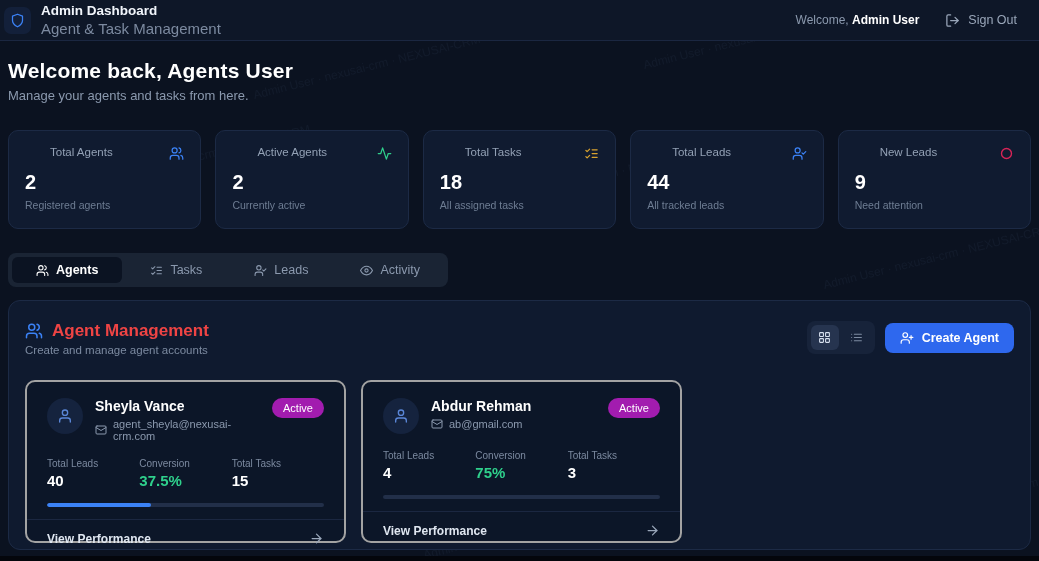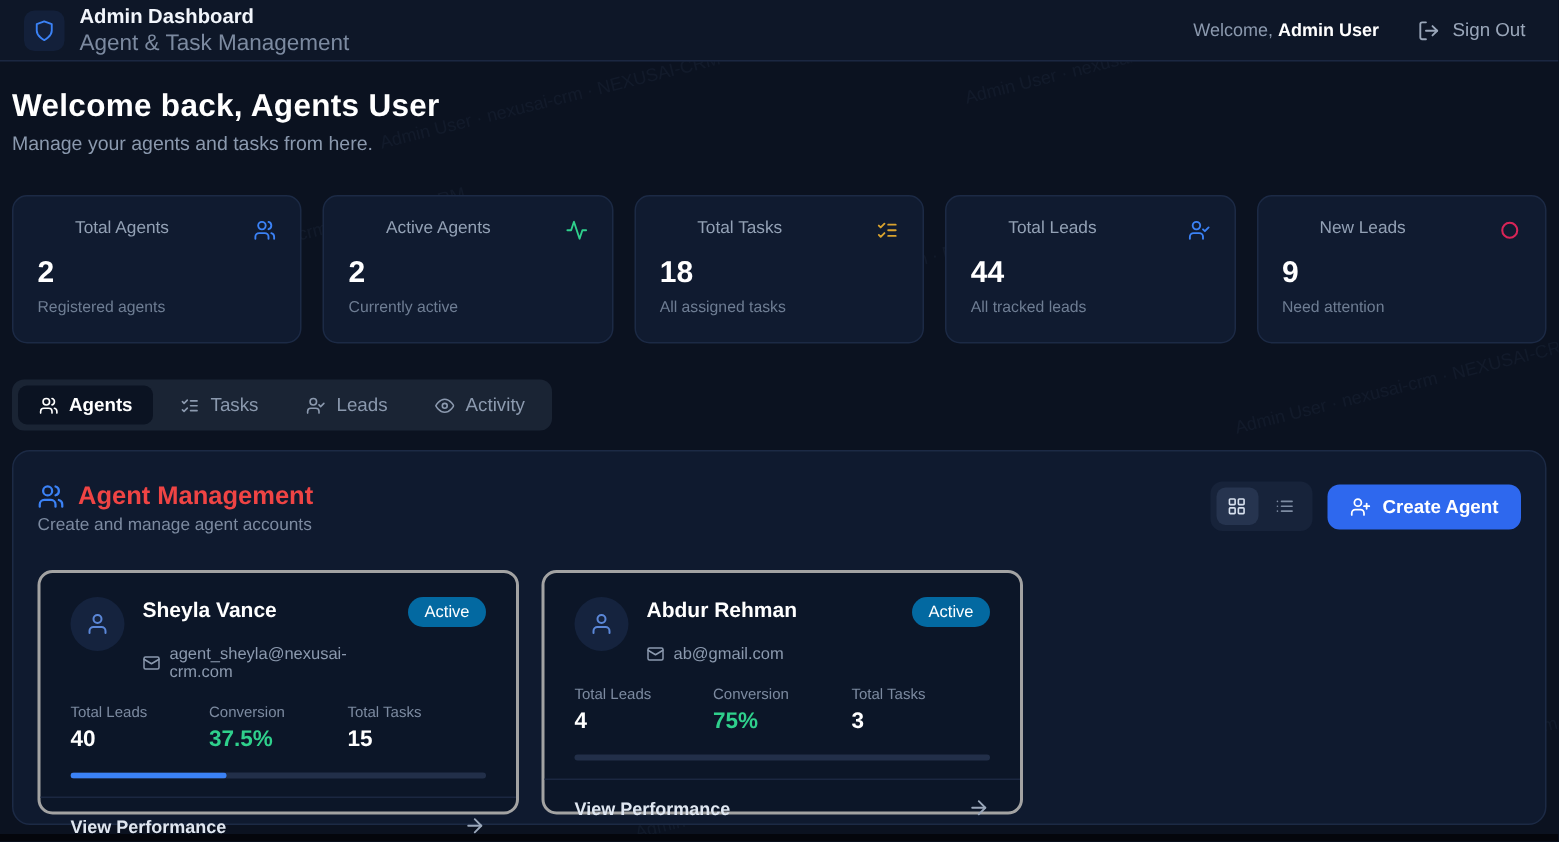--- a/index.html
+++ b/index.html
@@ -8,21 +8,21 @@
     font-family:"Liberation Sans","DejaVu Sans",sans-serif;
     background:#0b1220; color:#e6ecf5; position:relative;
   }
   
   .wm { position:absolute; font-size:12px; color:#8fb3e8; opacity:0.05;
         transform:rotate(-14deg); white-space:nowrap; pointer-events:none; }
   
   .header {
     height:41px; background:#0e1728; border-bottom:1px solid #1b2741;
     display:flex; align-items:center; justify-content:space-between;
-    padding:0 22px 0 16px; position:relative; z-index:2;
+    padding:0 22px 0 4px; position:relative; z-index:2;
   }
   .header-left { display:flex; align-items:center; gap:10px; }
   .logo-box { width:27px; height:27px; border-radius:7px; background:#13203a;
     display:flex; align-items:center; justify-content:center; color:#3b82f6; }
   .header-title { font-size:13.5px; font-weight:bold; color:#f1f5fb; line-height:1.25; }
   .header-subtitle { font-size:15px; color:#7c8aa0; }
   .header-right { display:flex; align-items:center; gap:26px; }
   .welcome-line { font-size:12px; color:#8b99ae; }
   .welcome-line b { color:#ffffff; }
   .signout { display:flex; align-items:center; gap:8px; color:#9aa7ba;
@@ -38,21 +38,21 @@
   .stat-top { display:flex; justify-content:space-between; align-items:flex-start; }
   .stat-label { font-size:11.5px; color:#93a1b5;margin-left:25px; }
   .stat-value { font-size:20px; font-weight:bold; color:#ffffff; margin-top:10px; }
   .stat-sub { font-size:10.5px; color:#6e7d93; margin-top:5px; }
   .c-blue { color:#3b82f6; } .c-green { color:#2fd08c; }
   .c-amber { color:#d9a32e; } .c-red { color:#d82457; }
   
   .tabs { display:inline-flex; gap:4px; background:#1a2434; border-radius:8px;
     padding:4px; margin-top:24px; }
   .tab { display:flex; align-items:center; gap:7px; font-size:12.5px; color:#8b99ae;
-    padding:6px 14px; border-radius:6px; cursor:pointer; background:none; border:none;
+    padding:6px 24px; border-radius:6px; cursor:pointer; background:none; border:none;
     font-family:inherit; }
   .tab.active { background:#0b1322; color:#ffffff; font-weight:bold; }
   
   .panel { background:#0f1a2f; border:1px solid #1c2a45; border-radius:12px;
     margin-top:13px; padding:20px 16px 18px 16px; height:250px; }
   .panel-head { display:flex; justify-content:space-between; align-items:flex-start; }
   .panel-title-row { display:flex; align-items:center; gap:9px; color:#3b82f6; }
   .panel-title { font-size:17px; font-weight:bold; color:#ef4444; }
   .panel-sub { font-size:11.5px; color:#7c8aa0; margin-top:3px; }
   .panel-actions { display:flex; align-items:center; gap:10px; }
@@ -66,22 +66,22 @@
   
   .agents-row { display:flex; gap:15px; margin-top:24px; }
   .agent-card { width:321px; background:#0c1628; border:2px solid #a3a3a3;
     border-radius:10px; padding:16px 20px 0 20px; height:163px; }
   .agent-top { display:flex; align-items:flex-start; gap:12px; }
   .avatar { width:36px; height:36px; border-radius:50%; background:#15233e;
     color:#5b87d8; display:flex; align-items:center; justify-content:center; flex:none; }
   .agent-id { flex:1; }
   .agent-name { font-size:14px; font-weight:bold; color:#ffffff; }
   .agent-email { display:flex; align-items:center; gap:6px; font-size:11px;
-    color:#8b99ae; margin-top:16px; }
-  .badge { background:#0369a1; color:#ffffff; font-size:11px; padding:4px 11px;
+    color:#8b99ae; margin-top:4px; }
+  .badge { background:#a21caf; color:#ffffff; font-size:11px; padding:4px 11px;
     border-radius:999px; flex:none; }
   .agent-stats { display:flex; margin-top:16px; }
   .agent-stat { width:94px; }
   .as-label { font-size:10px; color:#7c8aa0; }
   .as-value { font-size:15px; font-weight:bold; color:#ffffff; margin-top:3px; }
   .as-value.green { color:#2fd08c; }
   .progress-track { height:4px; background:#222f49; border-radius:999px; margin-top:14px;
     overflow:hidden; }
   .progress-fill { height:100%; background:#3b82f6; border-radius:999px; }
   .card-footer { display:flex; justify-content:space-between; align-items:center;

